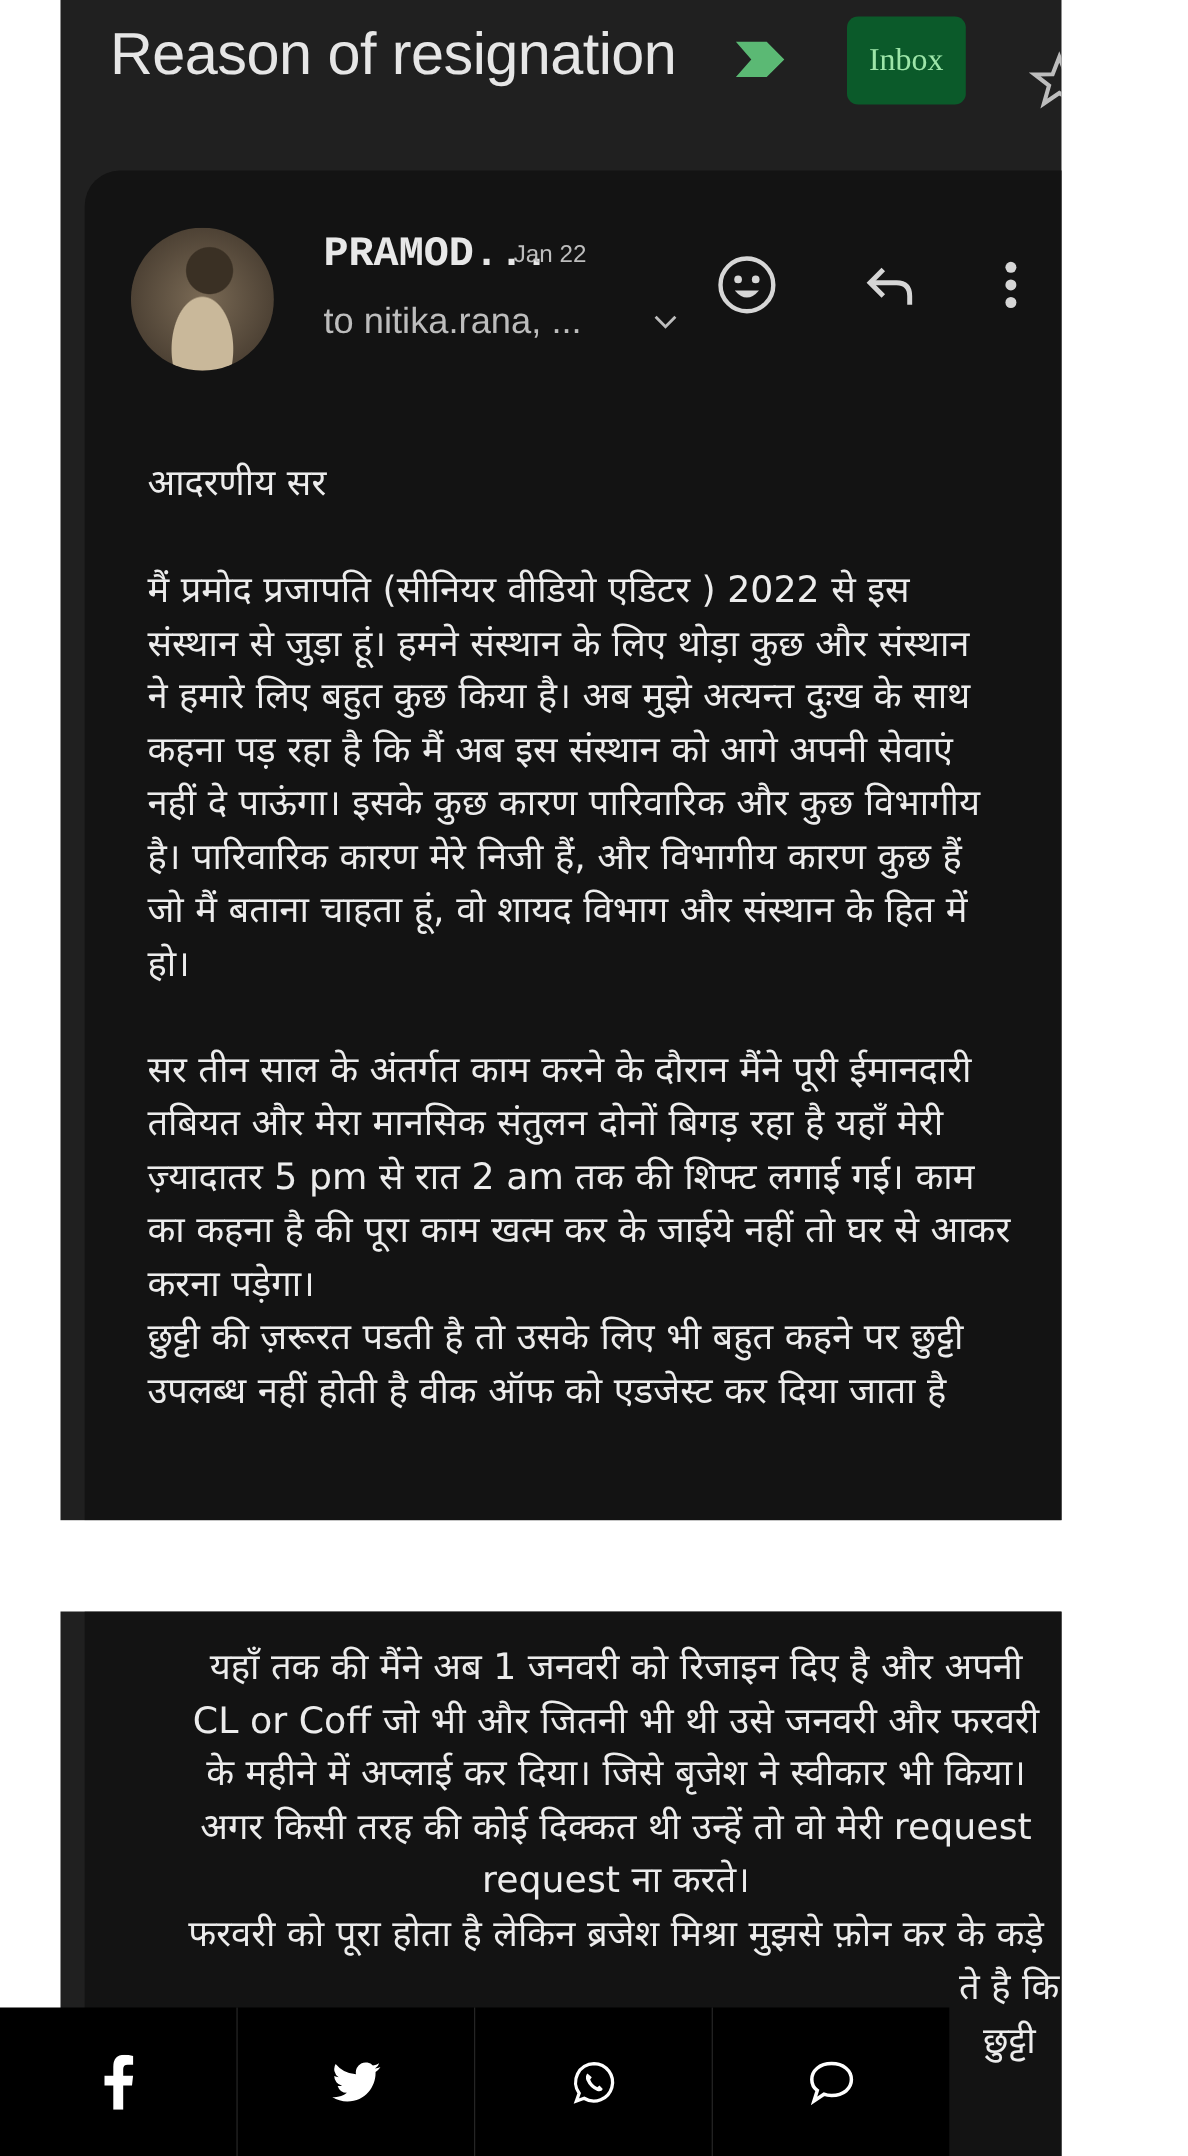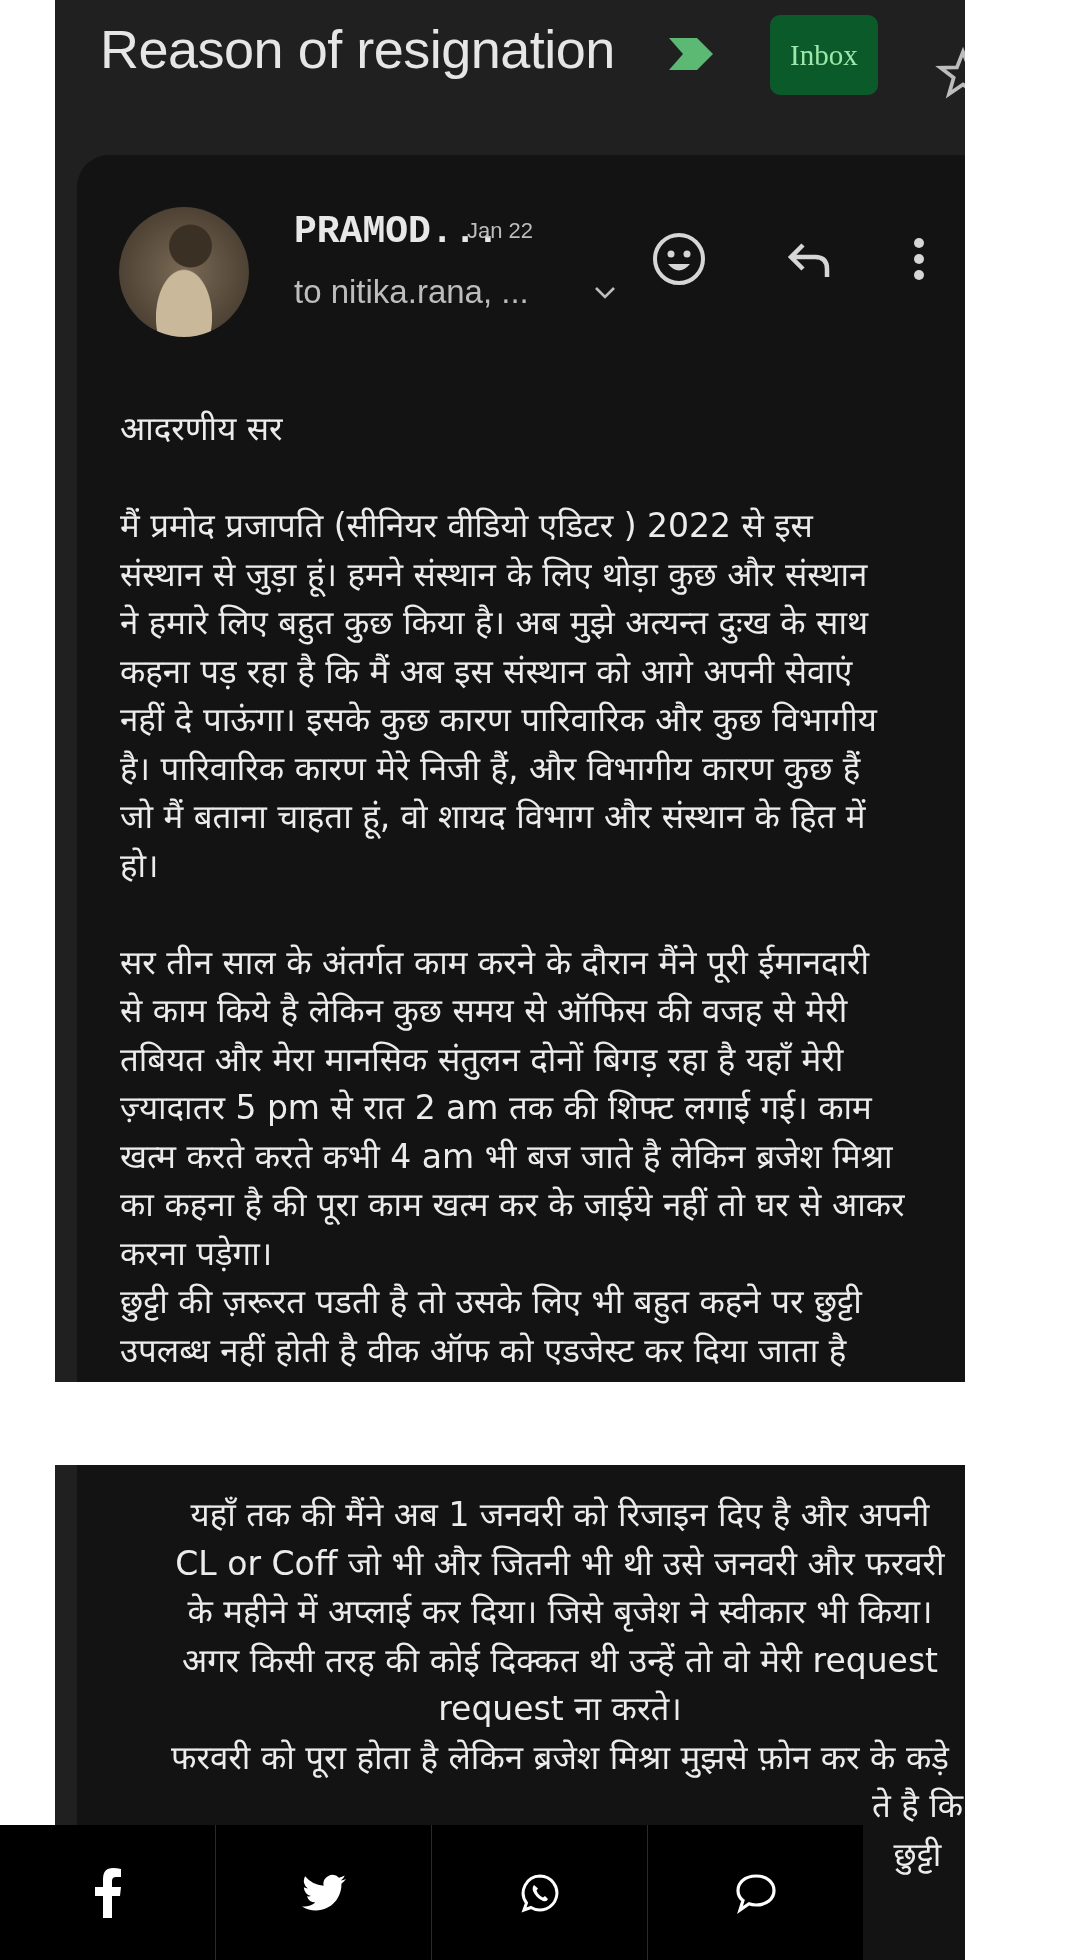--- a/index.html
+++ b/index.html
@@ -65,37 +65,35 @@
     <svg class="icon-btn" style="left:700px;" viewBox="0 0 64 64">
       <path d="M26 18 L14 30 L26 42" fill="none" stroke="#d6d6d6" stroke-width="4.5" stroke-linejoin="miter"></path>
       <path d="M15 30 H38 Q50 30 50 42 V50" fill="none" stroke="#d6d6d6" stroke-width="4.5"></path>
     </svg>
     <svg class="icon-btn" style="left:810px;" viewBox="0 0 64 64">
       <circle cx="32" cy="16" r="5" fill="#d6d6d6"></circle>
       <circle cx="32" cy="32" r="5" fill="#d6d6d6"></circle>
       <circle cx="32" cy="48" r="5" fill="#d6d6d6"></circle>
     </svg>
 
-    <div class="body-text" style="top:250px;">
+    <div class="body-text" style="top:260px;margin-left:14px;">
       <p>आदरणीय सर</p>
       <div class="gap"></div>
       <p>मैं प्रमोद प्रजापति (सीनियर वीडियो एडिटर ) 2022 से इस</p>
       <p>संस्थान से जुड़ा हूं। हमने संस्थान के लिए थोड़ा कुछ और संस्थान</p>
       <p>ने हमारे लिए बहुत कुछ किया है। अब मुझे अत्यन्त दुःख के साथ</p>
       <p>कहना पड़ रहा है कि मैं अब इस संस्थान को आगे अपनी सेवाएं</p>
       <p>नहीं दे पाऊंगा। इसके कुछ कारण पारिवारिक और कुछ विभागीय</p>
       <p>है। पारिवारिक कारण मेरे निजी हैं, और विभागीय कारण कुछ हैं</p>
       <p>जो मैं बताना चाहता हूं, वो शायद विभाग और संस्थान के हित में</p>
       <p>हो।</p>
       <div class="gap"></div>
       <p>सर तीन साल के अंतर्गत काम करने के दौरान मैंने पूरी ईमानदारी</p>
-      <p>से काम किये है लेकिन कुछ समय से ऑफिस की वजह से मेरी</p>
       <p>तबियत और मेरा मानसिक संतुलन दोनों बिगड़ रहा है यहाँ मेरी</p>
       <p>ज़्यादातर 5 pm से रात 2 am तक की शिफ्ट लगाई गई। काम</p>
-      <p>खत्म करते करते कभी 4 am भी बज जाते है लेकिन ब्रजेश मिश्रा</p>
       <p>का कहना है की पूरा काम खत्म कर के जाईये नहीं तो घर से आकर</p>
       <p>करना पड़ेगा।</p>
       <p>छुट्टी की ज़रूरत पडती है तो उसके लिए भी बहुत कहने पर छुट्टी</p>
       <p>उपलब्ध नहीं होती है वीक ऑफ को एडजेस्ट कर दिया जाता है</p>
     </div>
   </div>
 </div>
 
 <div class="panel" id="panel2">
   <div class="card">

